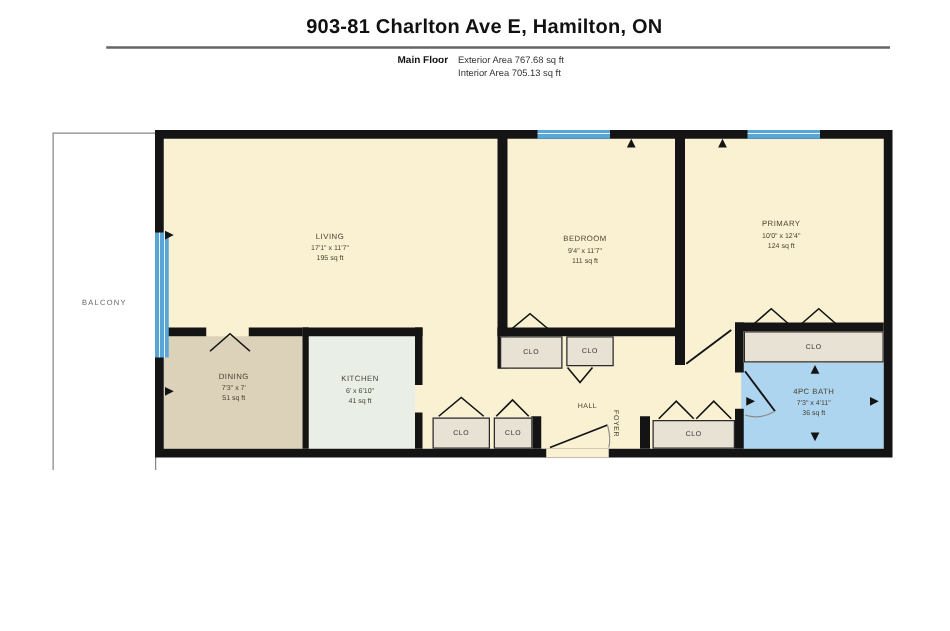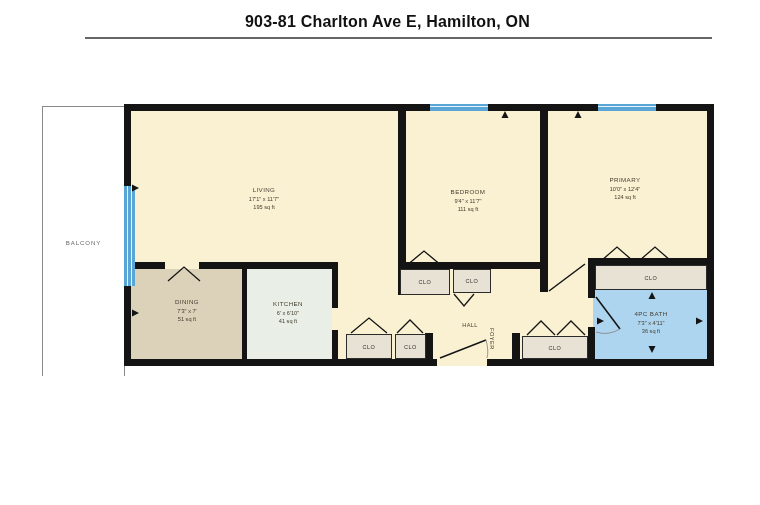--- a/index.html
+++ b/index.html
@@ -59,20 +59,27 @@
   .disclaimer{left:0;right:0;top:466px;text-align:center;font-size:6.5px;color:#666;z-index:5;}
   .compass-n{left:671px;top:448px;font-size:7px;font-style:italic;color:#333;z-index:6;}
 </style>
 </head>
 <body>
 
 <div class="screen">
 
   <div class="abs title">903-81 Charlton Ave E, Hamilton, ON</div>
   <div class="abs rule-top"></div>
+  <div class="abs subhead">
+    <div class="floor-label">Main Floor</div>
+    <div class="area-lines">
+      <div>Exterior Area 767.68 sq ft</div>
+      <div>Interior Area 705.13 sq ft</div>
+    </div>
+  </div>
 
   <div class="abs balcony"></div>
   <div class="abs balcony-label">BALCONY</div>
 
   <div class="abs floor-base"></div>
   <div class="abs room-fill dining-fill"></div>
   <div class="abs room-fill kitchen-fill"></div>
   <div class="abs room-fill bath-fill"></div>
 
   <div class="abs unit-wall"></div>

